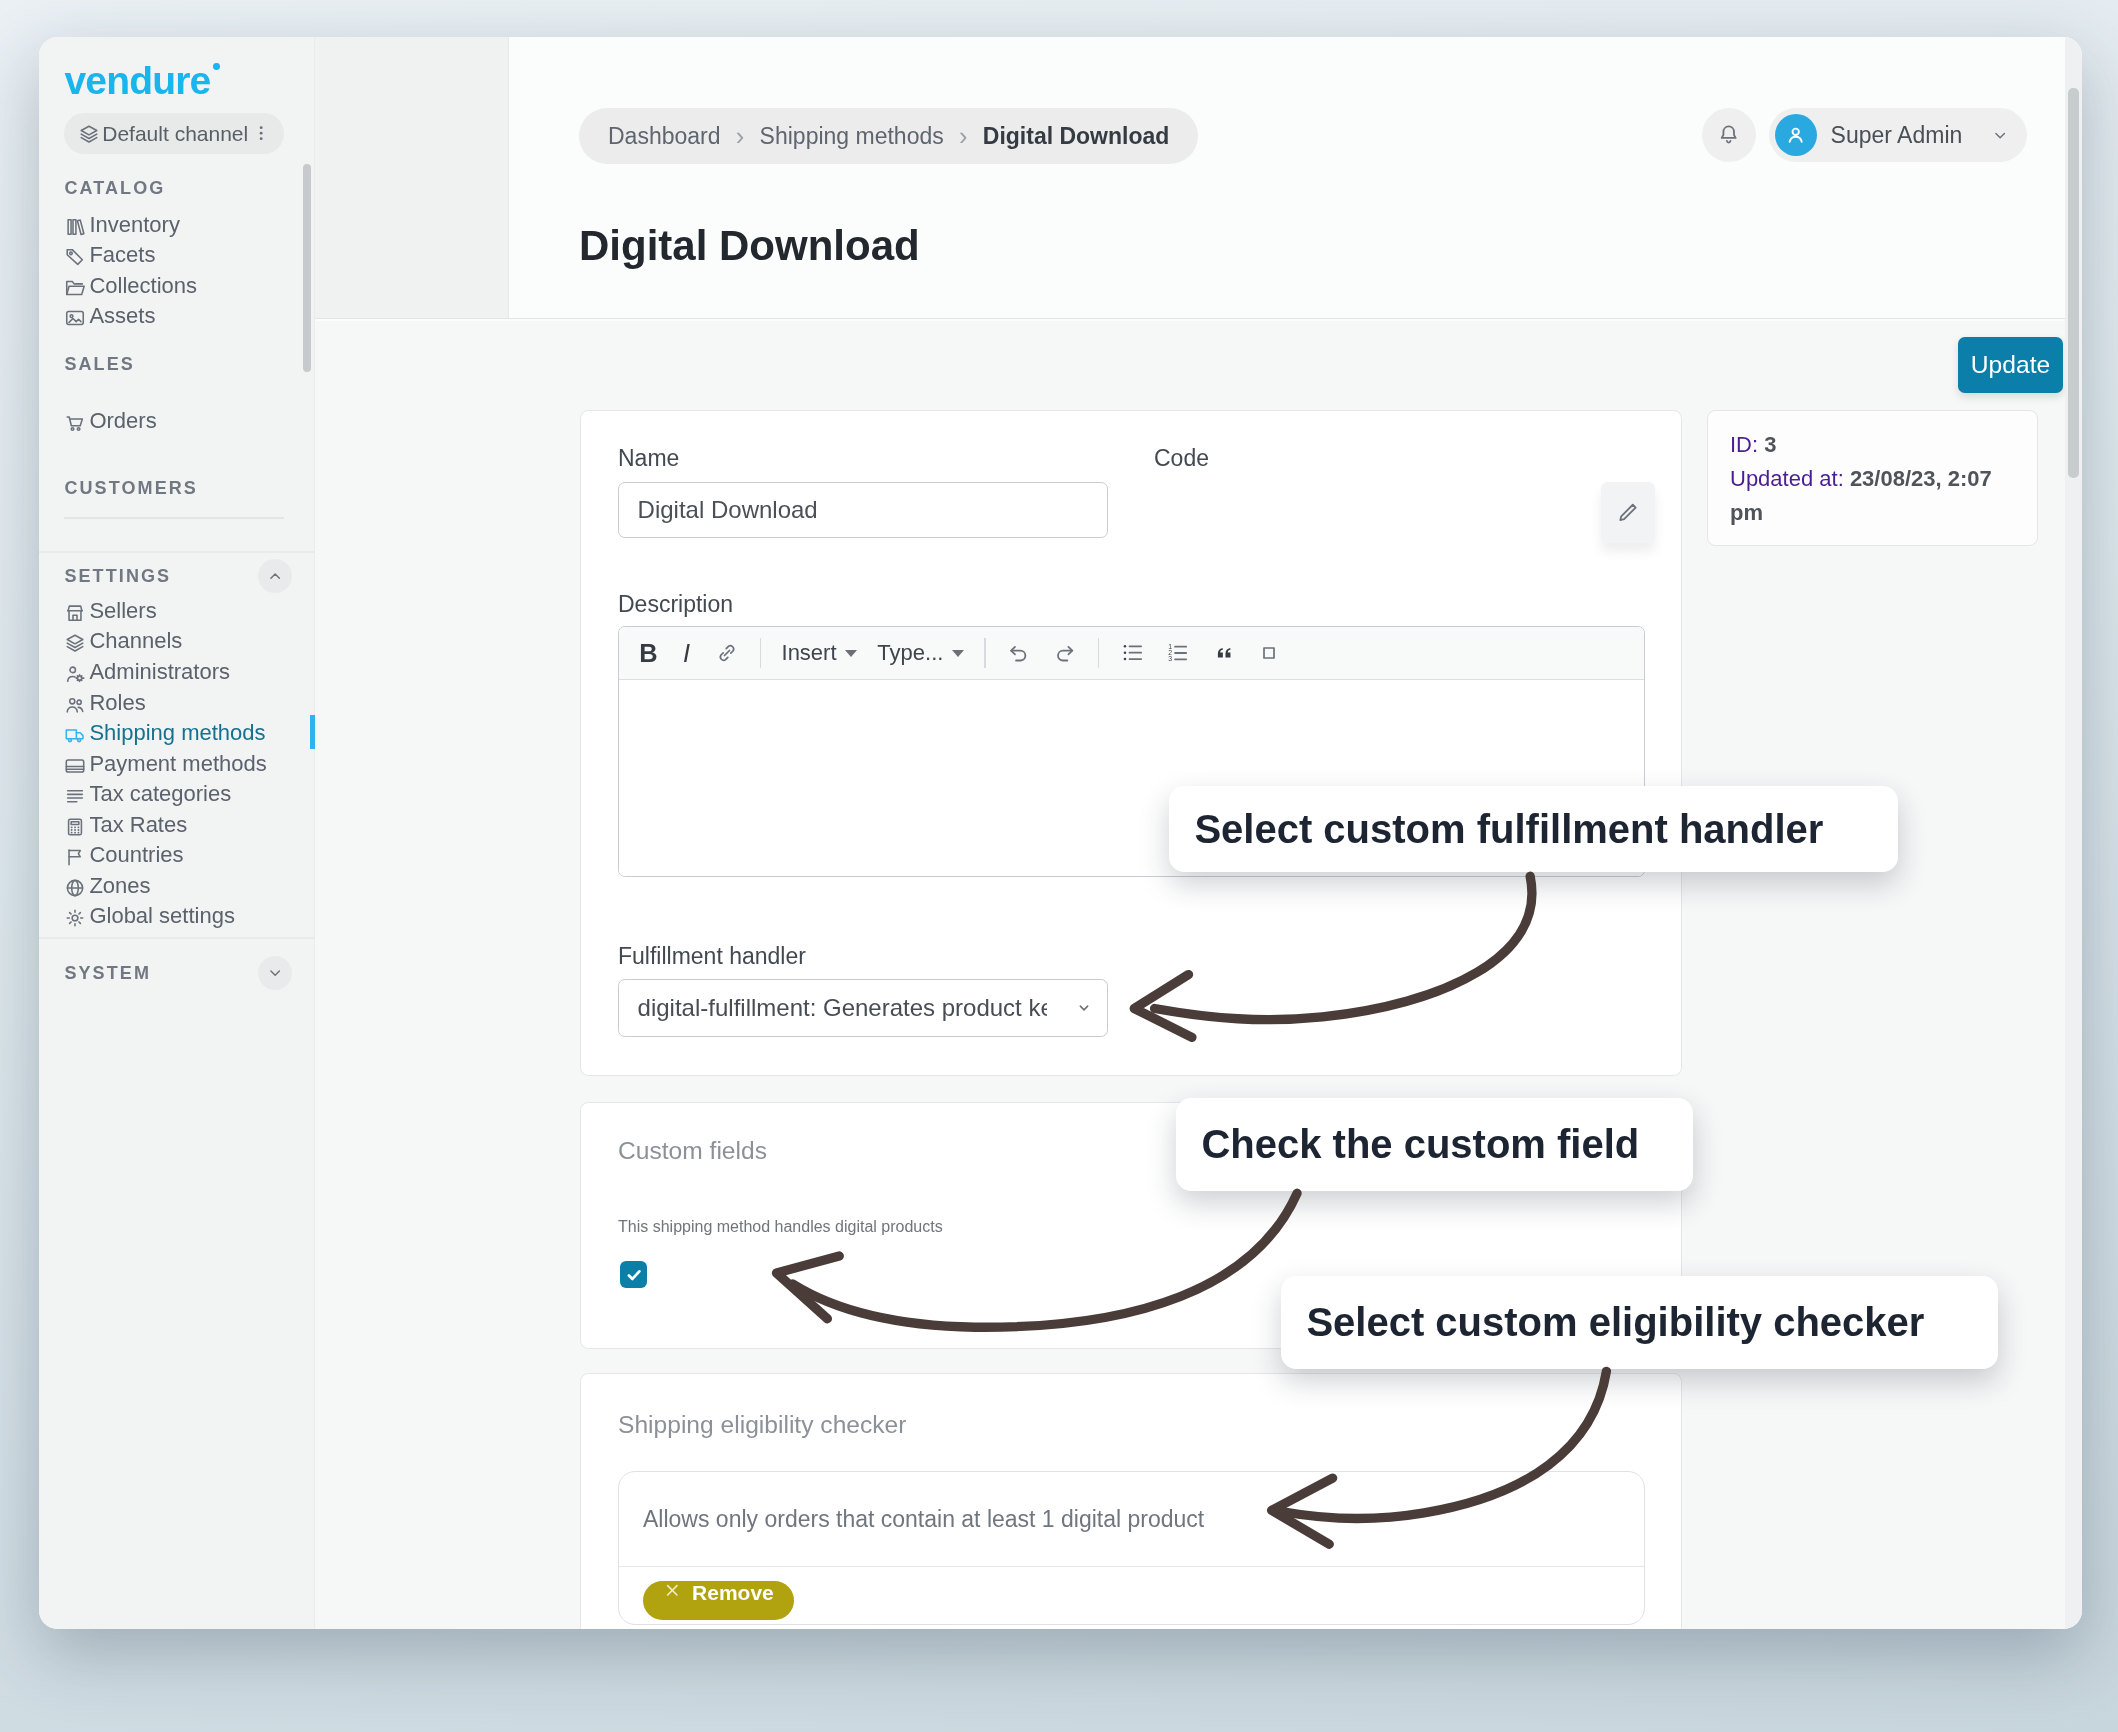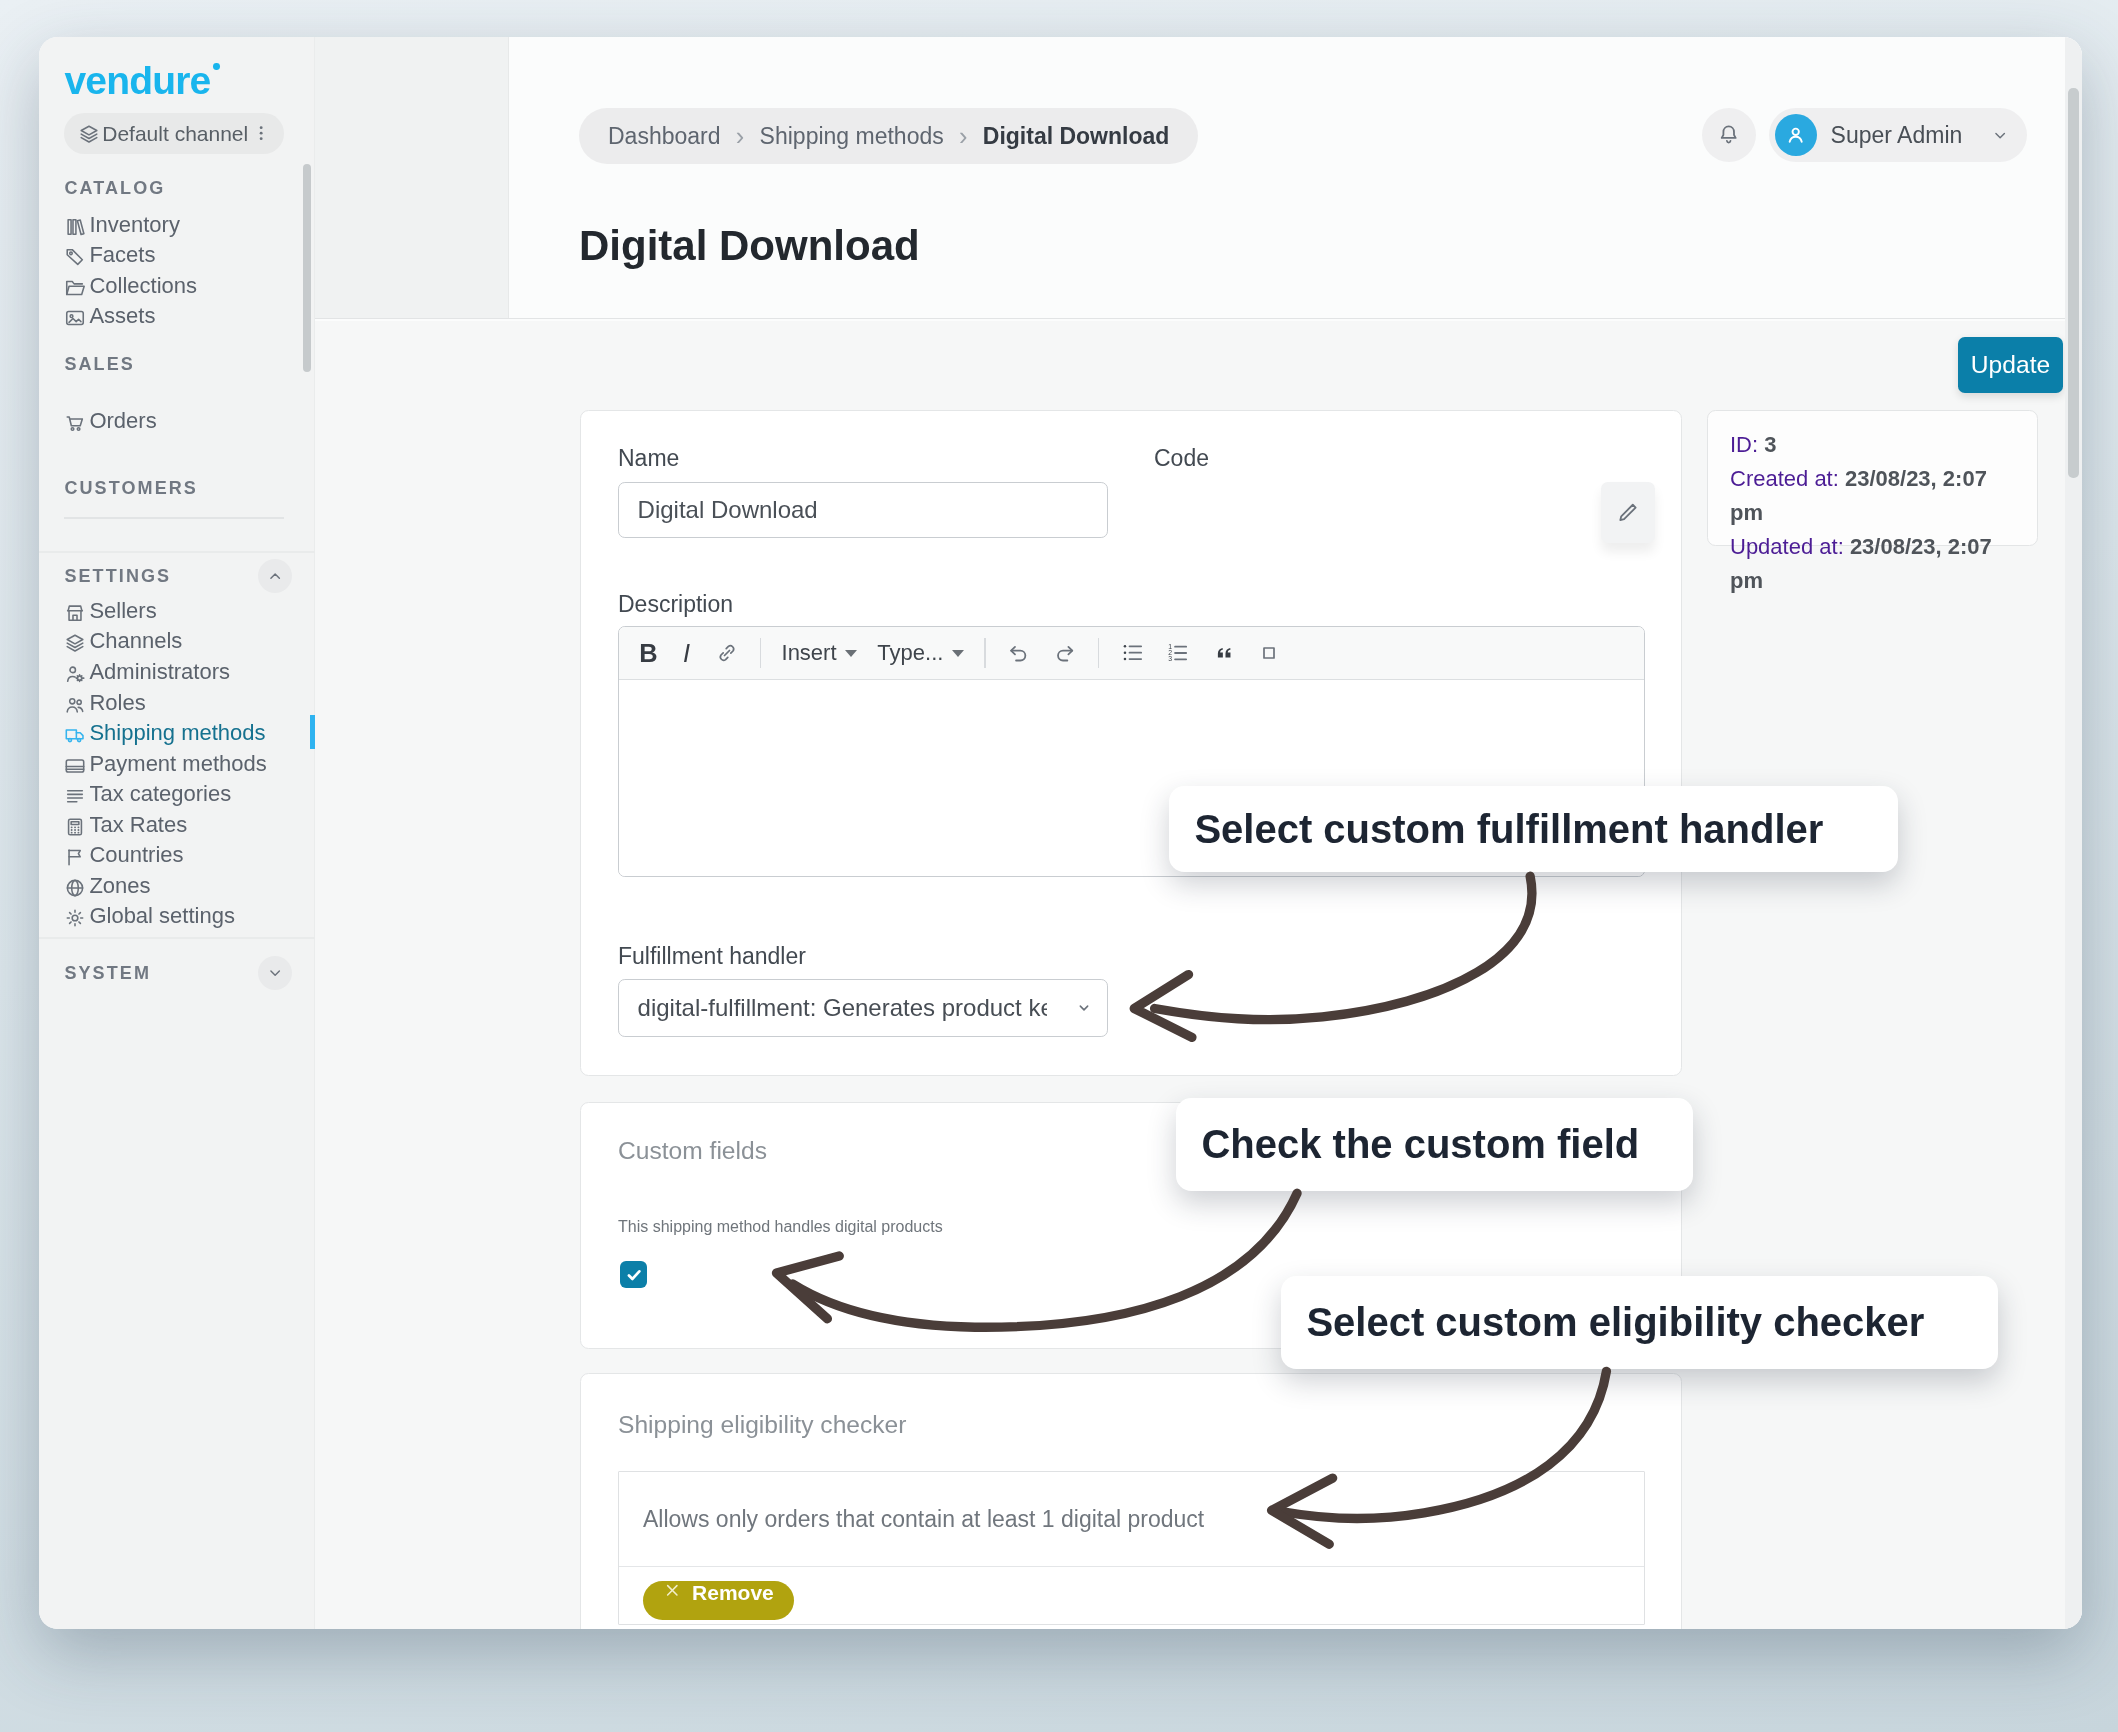--- a/index.html
+++ b/index.html
@@ -88,21 +88,21 @@
   .select-box { position:absolute; left:37px; top:568px; width:490px; height:58px;
     border:1.7px solid #c9cdd1; border-radius:6.8px; background:#fff; display:flex; align-items:center;
     padding:0 44px 0 18.6px; cursor:pointer; }
   .select-box .val { font-size:24px; color:#474d54; white-space:nowrap; overflow:hidden; width:409px; }
   .select-box svg { position:absolute; right:12px; }
   .card-title { position:absolute; left:37px; font-size:24.6px; color:#8b9197; }
   .cf-label { position:absolute; left:37px; top:115px; font-size:16px; color:#6f757b; }
   .checkbox { position:absolute; left:39px; top:158px; width:27px; height:27px;
     background:#0c7fa8; border-radius:6px; display:flex; align-items:center; justify-content:center; cursor:pointer; }
   .elig-box { position:absolute; left:37px; top:97px; width:1027px; height:154px;
-    border:1.7px solid #dfe1e3; border-radius:1px; background:#fff; }
+    border:1.7px solid #dfe1e3; border-radius:17px; background:#fff; }
   .elig-row1 { height:95px; display:flex; align-items:center; padding-left:24px;
     font-size:23px; color:#70767d; border-bottom:1.7px solid #e4e6e8; }
   .elig-row2 { display:flex; align-items:center; padding:13.6px 24px; }
   .remove-chip { height:39px; border-radius:19.5px; background:#b1a30f; border:none;
     display:flex; gap:10.2px; padding:0 20.3px; cursor:pointer; }
   .remove-chip .t { color:#fff; font-size:21px; font-weight:600; font-family:inherit; }
   .info-panel { position:absolute; left:1668px; top:373px; width:331px; height:136px;
     background:#fdfdfd; border:1.7px solid #e3e5e6; border-radius:8.5px; padding:17px 22px;
     font-size:22px; line-height:34px; }
   .info-panel .lab { color:#4c1d95;text-align:center; }
@@ -395,21 +395,20 @@
     <div class="select-box">
       <span class="val">digital-fulfillment: Generates product key</span>
       <svg class="ic" width="22" height="22" viewBox="0 0 24 24" stroke="#4a5057">
           <path d="M8 10l4 4 4-4"></path>
         </svg>
     </div>
   </section>
 
   <aside class="info-panel">
     <div><span class="lab">ID:</span> <span class="val">3</span></div>
-    <div><span class="lab">Created at:</span> <span class="val">23/08/23, 2:07 pm</span></div>
     <div><span class="lab">Updated at:</span> <span class="val">23/08/23, 2:07 pm</span></div>
   </aside>
 
   <section class="card card-custom">
     <div class="card-title" style="top:34px">Custom fields</div>
     <div class="cf-label">This shipping method handles digital products</div>
     <div class="checkbox">
       <svg width="22" height="22" viewBox="0 0 24 24" fill="none" stroke="#ffffff" stroke-width="3" stroke-linecap="round" stroke-linejoin="round">
           <path d="M6.5 12.5l3.8 3.8L17.8 8"></path>
         </svg>

